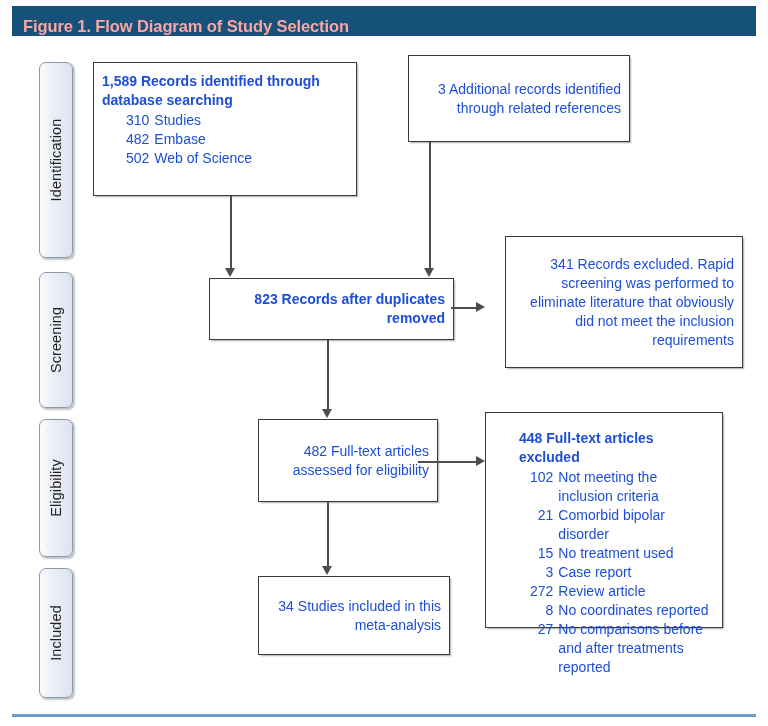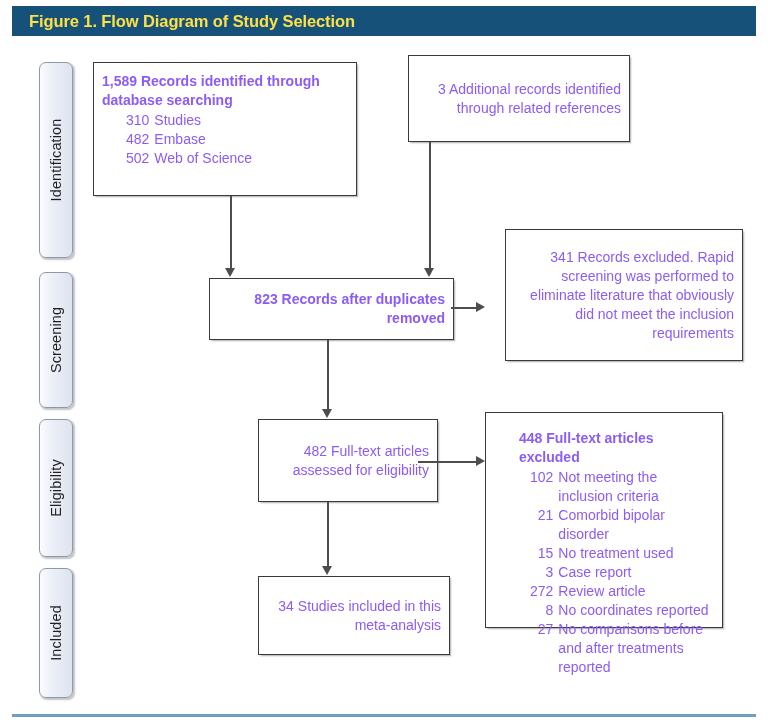--- a/index.html
+++ b/index.html
@@ -22,27 +22,27 @@
   }
 
   
   #title-bar {
     position: absolute;
     left: 12px;
     top: 6px;
     width: 744px;
     height: 30px;
     background: #155179;
-    color: #fde047;
+    color: #fca5a5;
     font-size: 16.5px;
     font-weight: bold;
     letter-spacing: -0.1px;
     display: flex;
-    align-items: center;
-    padding-left: 17px;
+    align-items: flex-end;
+    padding-left: 11px;
     box-sizing: border-box;
   }
 
   
   #bottom-rule {
     position: absolute;
     left: 12px;
     top: 714px;
     width: 744px;
     height: 3px;
@@ -76,21 +76,21 @@
     position: absolute;
     border: 1px solid #3a3a3a;
     background: #ffffff;
     box-shadow: 1.5px 1.5px 1.5px rgba(130,130,130,0.5);
     box-sizing: border-box;
     display: flex;
     flex-direction: column;
     justify-content: center;
     font-size: 14px;
     line-height: 19px;
-    color: #8b5cf6;
+    color: #1d4ed8;
   }
   .pbox .inner { padding: 0 8px; }
   .center  { text-align: right; margin-left: 20px; }
   .bold    { font-weight: bold; }
 
   
   .tlist {
     display: table;
     border-collapse: collapse;
     margin: 0 auto;
@@ -178,21 +178,21 @@
   </div>
 
   <div class="pbox center" style="left:388px; top:55px; width:222px; height:87px;">
     <div class="inner">3 Additional records identified through related references</div>
   </div>
 
   <div class="pbox center" style="left:189px; top:278px; width:245px; height:62px;font-weight:bold;">
     <div class="inner">823 Records after duplicates removed</div>
   </div>
 
-  <div class="pbox center" style="left:485px; top:229px; width:238px; height:132px;">
+  <div class="pbox center" style="left:485px; top:236px; width:238px; height:132px;">
     <div class="inner">341 Records excluded. Rapid screening was performed to eliminate literature that obviously did not meet the inclusion requirements</div>
   </div>
 
   <div class="pbox center" style="left:238px; top:419px; width:180px; height:83px;">
     <div class="inner">482 Full-text articles assessed for eligibility</div>
   </div>
 
   <div class="pbox" style="left:485px; top:412px; width:238px; height:216px; justify-content:flex-start;padding-left:20px;">
     <div class="inner" style="padding-top:16px;">
       <div class="headline bold" style="text-align:left; padding-left:5px;">448 Full-text articles excluded</div>

